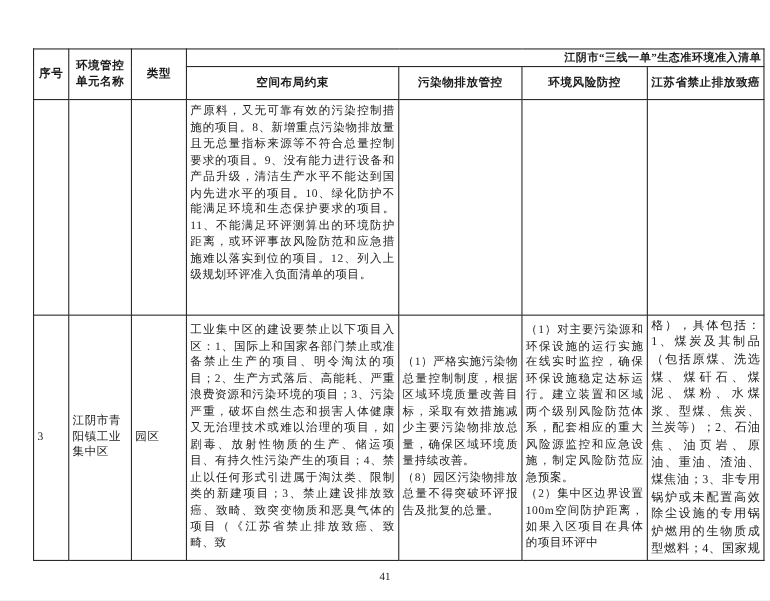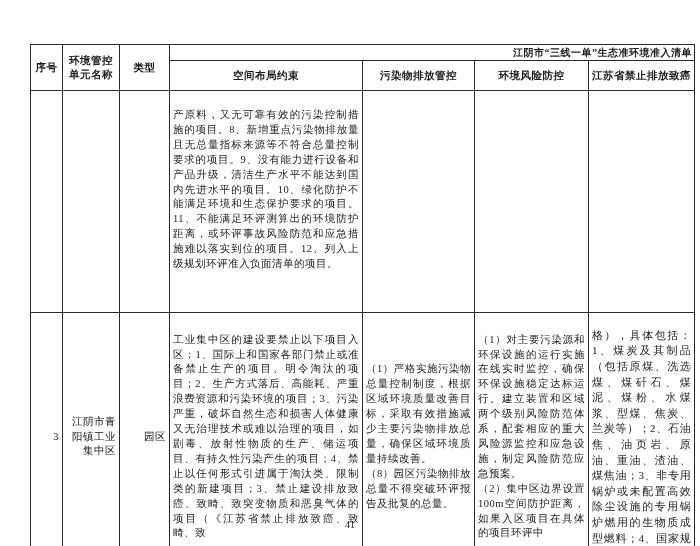--- a/index.html
+++ b/index.html
@@ -32,41 +32,41 @@
     line-height:1.3;
     padding:1px 2px;
   }
   tr.r-title{height:14px;}
   tr.r-title th.title{font-size:10px;letter-spacing:0.5px;text-align:right;}
   tr.r-sub{height:30px;padding-left:44px;}
   tr.r-a{height:195px;}
   tr.r-b{height:222px;}
   td.body{
     vertical-align:top;
-    padding:17px 3px;
+    padding:4px 3px;
   }
   td.mid{vertical-align:middle;}
   .celltext{
     font-size:10.5px;
     line-height:1.42;
     letter-spacing:0.5px;
     text-align:justify;
     white-space:pre-line;
     overflow:hidden;
   }
   .clip-a{height:187px;}
   .clip-b{
     height:214px;
     display:flex;
     flex-direction:column;
     justify-content:center;
   }
   .small .celltext,.celltext.small{font-size:11px;letter-spacing:0.2px;line-height:1.42;}
   td.center{
-    text-align:right;
+    text-align:left;
     vertical-align:middle;
     font-size:10.5px;
     letter-spacing:0.5px;
     line-height:1.4;
     padding:2px 3px;
   }
   .pageno{
     position:absolute;
     left:0;bottom:16px;
     width:100%;

